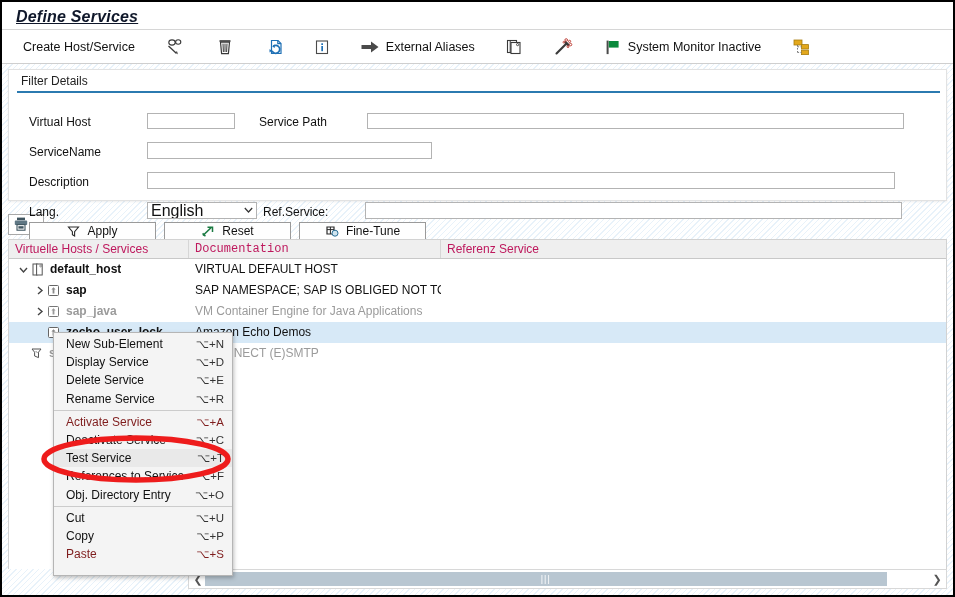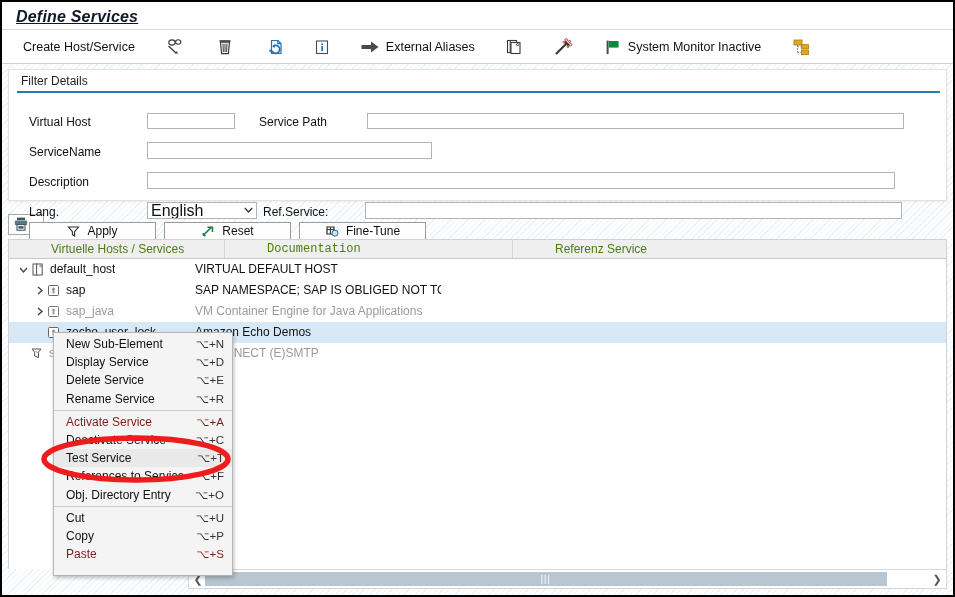--- a/index.html
+++ b/index.html
@@ -217,50 +217,49 @@
   }
   .thead {
     display: flex;
     height: 18px;
     background: #efefef;
     border-bottom: 1px solid #c8c8c8;
     align-items: center;
   }
   .th {
     font-size: 12px;
-    color: #4d7c0f;
+    color: #be185d;
     padding-left: 6px;
     box-sizing: border-box;
     height: 18px;
     line-height: 18px;
     border-right: 1px solid #d6d6d6;
     overflow: hidden;
     white-space: nowrap;
-    margin-left: 36px;
   }
   .th.c1 { width: 180px; }
   .th.c2 { width: 252px; font-family: Liberation Mono, monospace; }
   .th.c3 { flex: 1; border-right: none; }
 
   .trow {
     display: flex;
     height: 21px;
     align-items: center;
     font-size: 12px;
     color: #111;
   }
   .trow.selected { background: #d7e9f7; }
   .tcell {
     height: 21px;
     line-height: 21px;
     box-sizing: border-box;
     overflow: hidden;
     white-space: nowrap;
   }
-  .tcell.c1 { width: 180px; display: flex; align-items: center; }
+  .tcell.c1 { width: 180px; display: flex; align-items: center; font-weight: bold; }
   .tcell.c2 { width: 252px; padding-left: 6px; }
   .tcell.c3 { flex: 1; padding-left: 6px; }
   .dim { color: #9b9b9b; }
   .twisty {
     width: 13px;
     display: inline-flex;
     justify-content: center;
     align-items: center;
     flex: 0 0 13px;
   }

